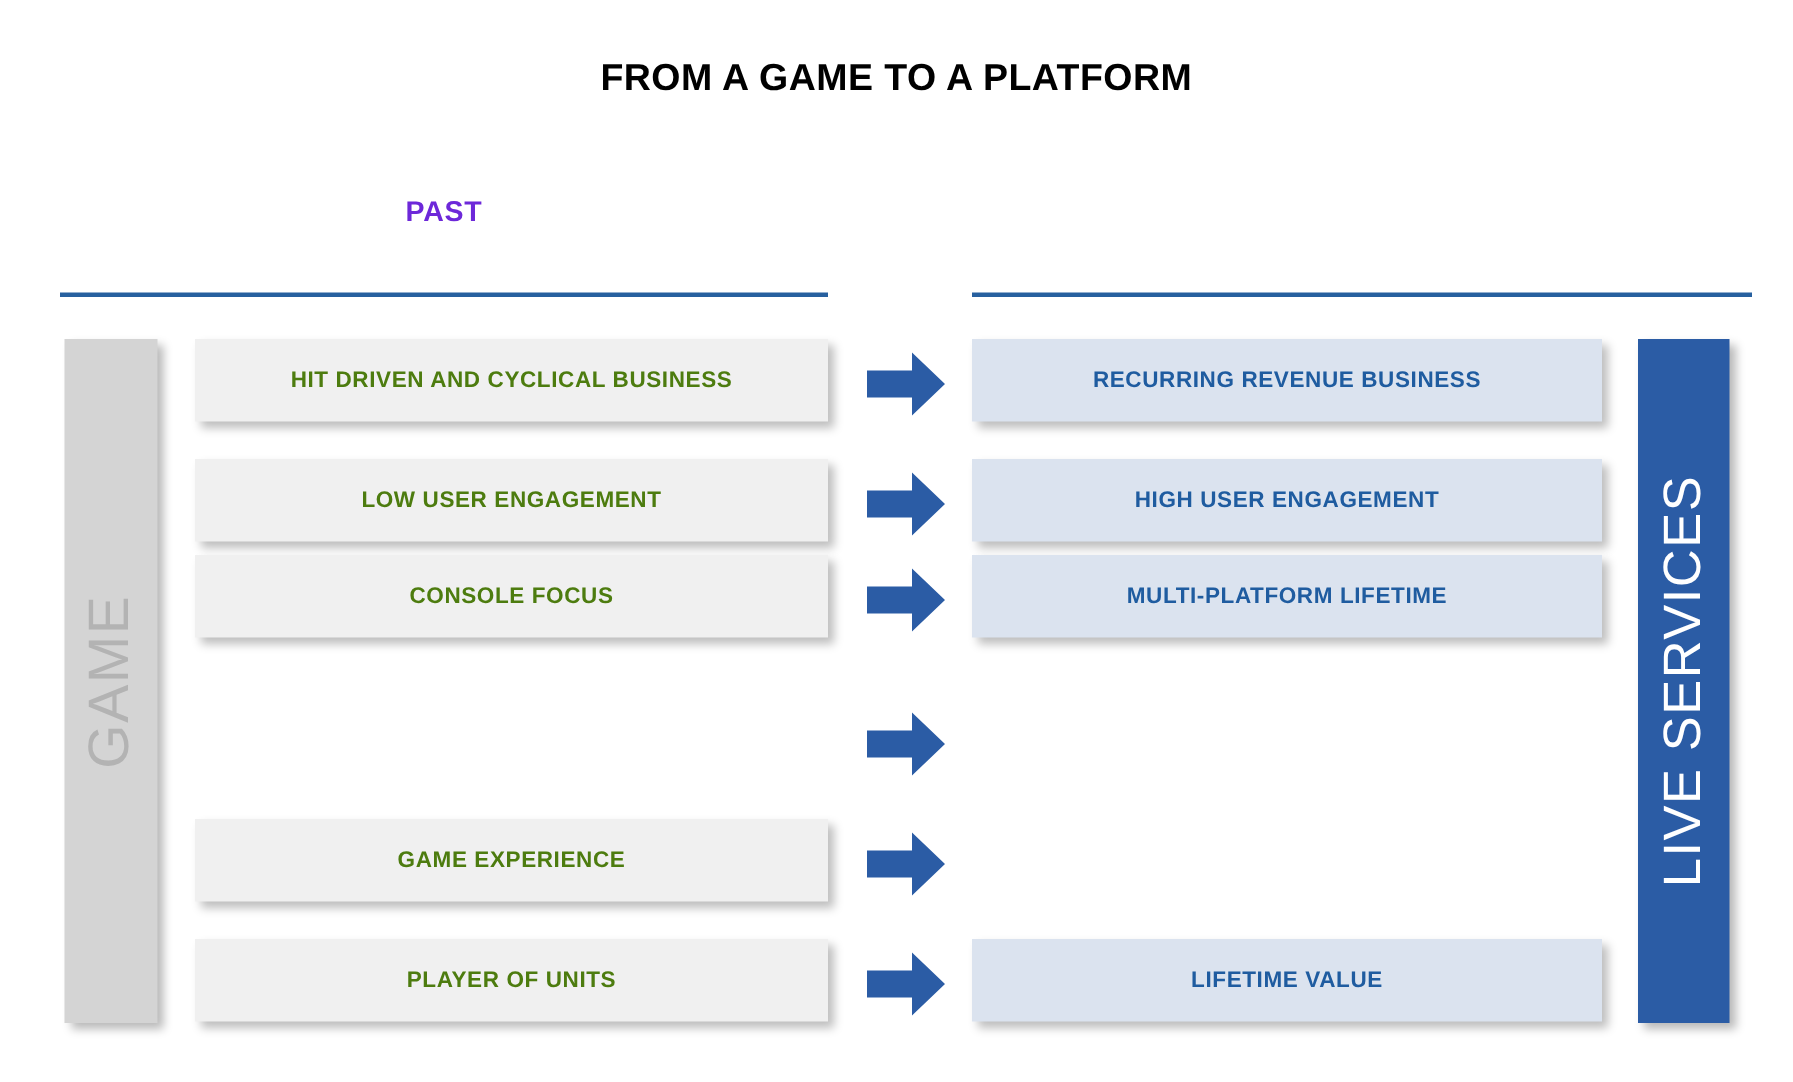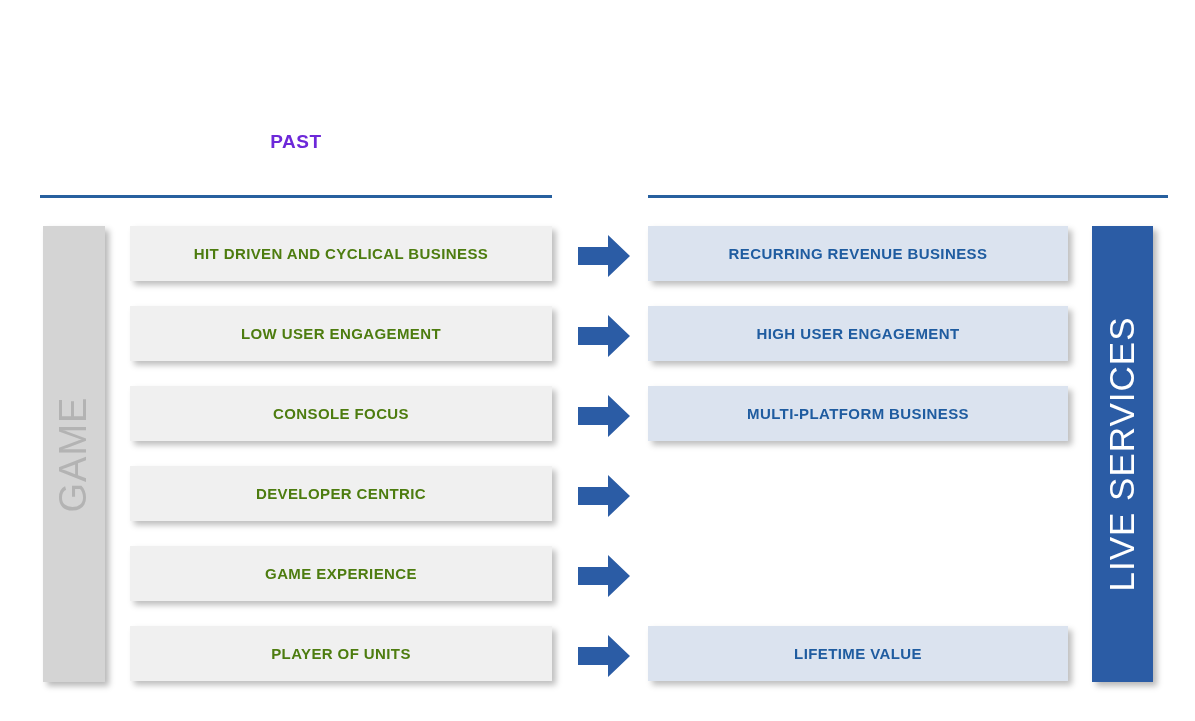--- a/index.html
+++ b/index.html
@@ -143,20 +143,21 @@
     width: 52px;
     height: 44px;
   }
   .arrow svg { display: block; width: 52px; height: 44px; }
 </style>
 </head>
 <body>
 
 <div id="slide">
 
+  <div class="slide-title">FROM A GAME TO A PLATFORM</div>
 
   <div class="col-header past">PAST</div>
 
 
   <div class="col-rule past"></div>
   <div class="col-rule today"></div>
 
   <div class="side-bar game">
     <span class="side-label">GAME</span>
   </div>
@@ -185,37 +186,34 @@
         </div>
         <div class="arrow">
           <svg viewBox="0 0 52 44" xmlns="http://www.w3.org/2000/svg">
             <path d="M0 13 L30 13 L30 1 L52 22 L30 43 L30 31 L0 31 Z" fill="#2b5ca5"></path>
           </svg>
         </div>
         <div class="pill today">
           <span>HIGH USER ENGAGEMENT</span>
         </div>
       </div>
-      <div class="row" style="top: 160px;">
+      <div class="row" style="top: 144px;">
         <div class="pill past">
           <span>CONSOLE FOCUS</span>
         </div>
         <div class="arrow">
           <svg viewBox="0 0 52 44" xmlns="http://www.w3.org/2000/svg">
             <path d="M0 13 L30 13 L30 1 L52 22 L30 43 L30 31 L0 31 Z" fill="#2b5ca5"></path>
           </svg>
         </div>
         <div class="pill today">
-          <span>MULTI-PLATFORM BUSINESS</span>
+          <span>MULTI-PLATFORM LIFETIME</span>
         </div>
       </div>
       <div class="row" style="top: 240px;">
-        <div class="pill past">
-          <span>DEVELOPER CENTRIC</span>
-        </div>
         <div class="arrow">
           <svg viewBox="0 0 52 44" xmlns="http://www.w3.org/2000/svg">
             <path d="M0 13 L30 13 L30 1 L52 22 L30 43 L30 31 L0 31 Z" fill="#2b5ca5"></path>
           </svg>
         </div>
       </div>
       <div class="row" style="top: 320px;">
         <div class="pill past">
           <span>GAME EXPERIENCE</span>
         </div>

